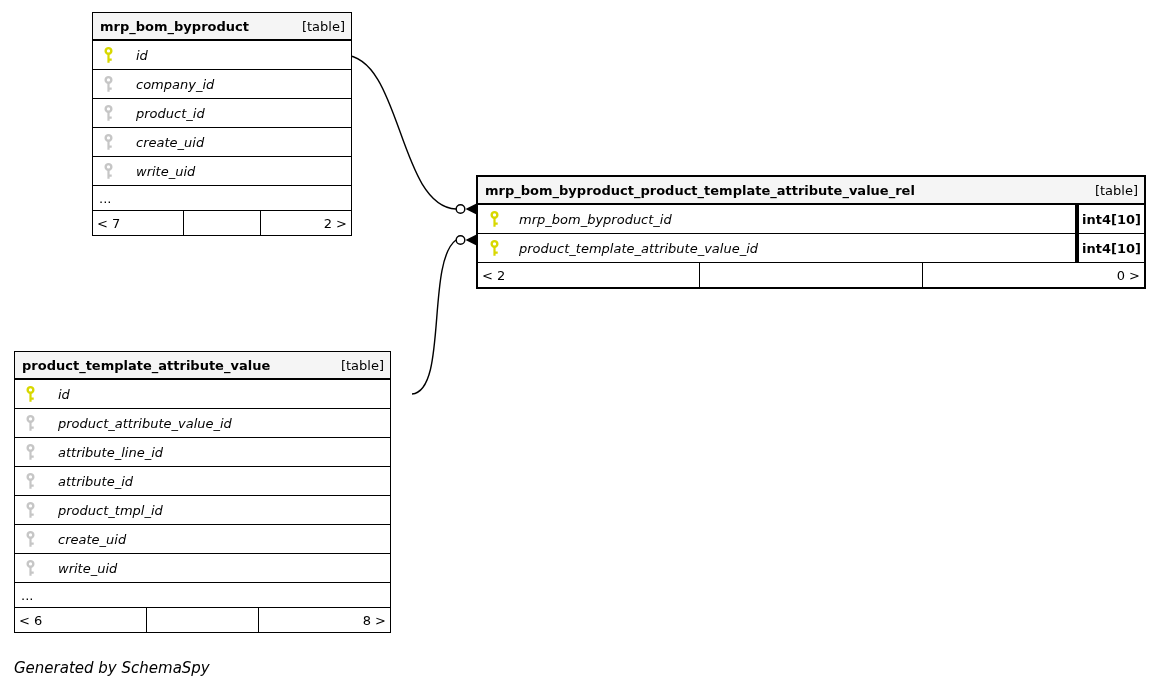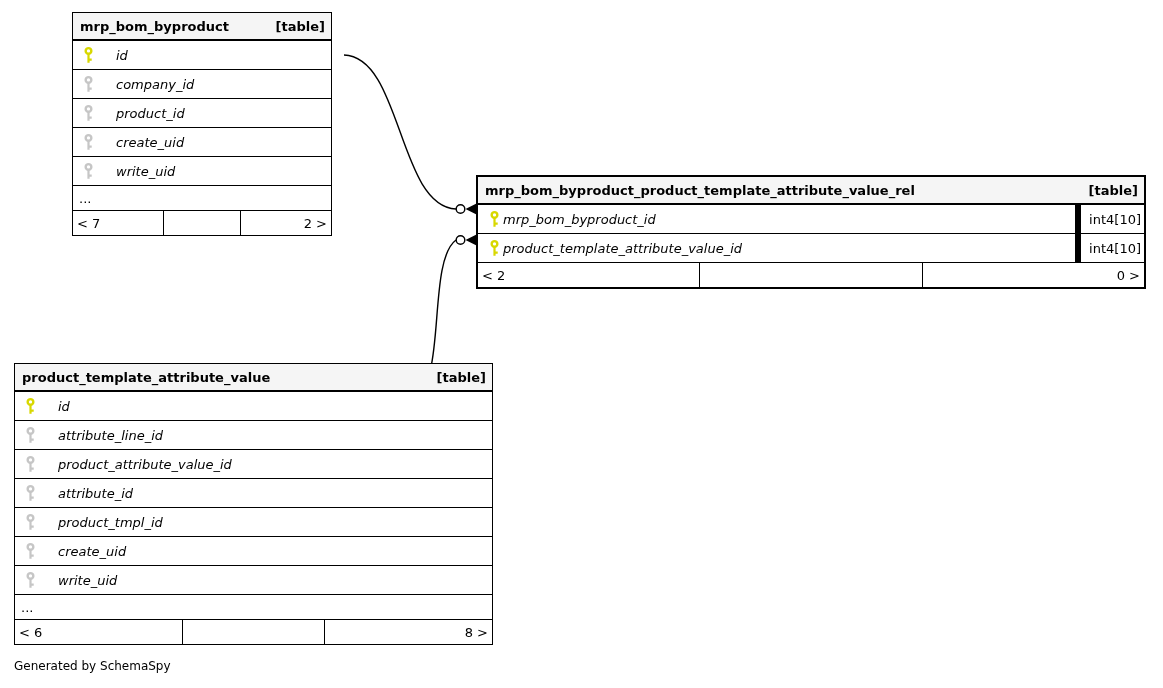--- a/index.html
+++ b/index.html
@@ -15,79 +15,79 @@
     box-sizing:border-box; font-size:13px;
   }
   .dbtable.focus { border-width:2px; }
 
   .thead {
     background:#f5f5f5; border-bottom:2px solid #000; box-sizing:border-box;
     display:flex; justify-content:space-between; align-items:center;
     height:28px; padding:0 6px 0 7px;
   }
   .tname { font-weight:bold; white-space:nowrap; }
-  .ttag  { font-weight:bold; white-space:nowrap; margin-left:24px; }
+  .ttag  { font-weight:normal; white-space:nowrap; margin-left:24px; }
 
   .trow {
     display:flex; align-items:center; height:29px; box-sizing:border-box;
     border-bottom:1px solid #000; padding-left:10px;
   }
   .dbtable.focus .trow { padding-left:11px; }
   .dbtable > div:last-child { border-bottom:none; }
 
   .key-icon { width:12px; height:20px; display:flex; align-items:center; flex:0 0 12px; }
   .key-icon svg { display:block; }
   .key-icon.pk { color:#d8d800; }
   .key-icon.fk { color:#c6c6c6; }
   .cname { margin-left:21px; white-space:nowrap;font-style:italic; }
-  .dbtable.focus .cname { margin-left:2px; flex:1; }
+  .dbtable.focus .cname { margin-left:18px; flex:1; }
 
   .ctype {
     align-self:stretch; width:69px; flex:0 0 69px; box-sizing:border-box;
-    border-left:6px solid #000000; display:flex; align-items:center;
-    justify-content:flex-end; padding:0 3px; white-space:nowrap;
+    border-left:4px solid #000000; display:flex; align-items:center;
+    justify-content:flex-end; padding:0 3px; white-space:nowrap;font-weight:bold;
   }
 
   .tdots {
     height:25px; box-sizing:border-box; border-bottom:1px solid #000;
     display:flex; align-items:center; padding-left:6px;
   }
 
   .tfoot { height:24px; box-sizing:border-box; display:flex; }
   .tfoot span {
     display:flex; align-items:center; padding:0 4px; box-sizing:border-box;
     border-left:1px solid #000; white-space:nowrap;
   }
   .tfoot span:first-child { border-left:none; }
   .fcell-l { flex:1.2; justify-content:flex-start; }
   .fcell-m { flex:1; }
   .fcell-r { flex:1.2; justify-content:flex-end; }
   .dbtable.focus .fcell-l, .dbtable.focus .fcell-m, .dbtable.focus .fcell-r { flex:1; }
 
-  .caption { position:absolute; left:14px; top:659px; font-size:12px; }
+  .caption { position:absolute; left:14px; top:659px; font-size:15px;font-style:italic; }
 </style>
 </head>
 <body>
 
 <div class="canvas">
 
   <svg class="rel-lines" viewBox="0 0 1163 688">
     <g>
       <path d="M344,55 C402,57 398,206 456,209" fill="none" stroke="#000" stroke-width="1.4"></path>
       <circle cx="460.5" cy="209" r="4.3" fill="#fff" stroke="#000" stroke-width="1.4"></circle>
       <polygon points="465.5,209 476,203.8 476,214.2" fill="#000"></polygon>
     </g>
     <g>
       <path d="M412,394 C448,391 426,262 456,240" fill="none" stroke="#000" stroke-width="1.4"></path>
       <circle cx="460.5" cy="240" r="4.3" fill="#fff" stroke="#000" stroke-width="1.4"></circle>
       <polygon points="465.5,240 476,234.8 476,245.2" fill="#000"></polygon>
     </g>
   </svg>
 
-  <div class="dbtable" style="left:72px; top:12px; width:260px;">
+  <div class="dbtable" style="left:92px; top:12px; width:260px;">
     <div class="thead">
       <span class="tname">mrp_bom_byproduct</span>
       <span class="ttag">[table]</span>
     </div>
     <div class="trow">
       <span class="key-icon pk">
           <svg viewBox="0 0 12 20" width="11" height="19">
             <circle cx="6" cy="5" r="3.1" fill="none" stroke="currentColor" stroke-width="2.6"></circle>
             <path d="M6 8 L6 18 M6 14.5 L9.5 14.5" stroke="currentColor" stroke-width="2.4" fill="none"></path>
           </svg>
@@ -163,51 +163,51 @@
       <span class="cname">product_template_attribute_value_id</span>
       <span class="ctype">int4[10]</span>
     </div>
     <div class="tfoot">
       <span class="fcell-l">&lt; 2</span>
       <span class="fcell-m"></span>
       <span class="fcell-r">0 &gt;</span>
     </div>
   </div>
 
-  <div class="dbtable" style="left:14px; top:363px; width:479px;">
+  <div class="dbtable" style="left:14px; top:351px; width:377px;">
     <div class="thead">
       <span class="tname">product_template_attribute_value</span>
       <span class="ttag">[table]</span>
     </div>
     <div class="trow">
       <span class="key-icon pk">
           <svg viewBox="0 0 12 20" width="11" height="19">
             <circle cx="6" cy="5" r="3.1" fill="none" stroke="currentColor" stroke-width="2.6"></circle>
             <path d="M6 8 L6 18 M6 14.5 L9.5 14.5" stroke="currentColor" stroke-width="2.4" fill="none"></path>
           </svg>
         </span>
       <span class="cname">id</span>
     </div>
     <div class="trow">
       <span class="key-icon fk">
           <svg viewBox="0 0 12 20" width="11" height="19">
             <circle cx="6" cy="5" r="3.1" fill="none" stroke="currentColor" stroke-width="2.6"></circle>
             <path d="M6 8 L6 18 M6 14.5 L9.5 14.5" stroke="currentColor" stroke-width="2.4" fill="none"></path>
           </svg>
         </span>
+      <span class="cname">product_attribute_value_id</span>
+    </div>
+    <div class="trow">
+      <span class="key-icon fk">
+          <svg viewBox="0 0 12 20" width="11" height="19">
+            <circle cx="6" cy="5" r="3.1" fill="none" stroke="currentColor" stroke-width="2.6"></circle>
+            <path d="M6 8 L6 18 M6 14.5 L9.5 14.5" stroke="currentColor" stroke-width="2.4" fill="none"></path>
+          </svg>
+        </span>
       <span class="cname">attribute_line_id</span>
-    </div>
-    <div class="trow">
-      <span class="key-icon fk">
-          <svg viewBox="0 0 12 20" width="11" height="19">
-            <circle cx="6" cy="5" r="3.1" fill="none" stroke="currentColor" stroke-width="2.6"></circle>
-            <path d="M6 8 L6 18 M6 14.5 L9.5 14.5" stroke="currentColor" stroke-width="2.4" fill="none"></path>
-          </svg>
-        </span>
-      <span class="cname">product_attribute_value_id</span>
     </div>
     <div class="trow">
       <span class="key-icon fk">
           <svg viewBox="0 0 12 20" width="11" height="19">
             <circle cx="6" cy="5" r="3.1" fill="none" stroke="currentColor" stroke-width="2.6"></circle>
             <path d="M6 8 L6 18 M6 14.5 L9.5 14.5" stroke="currentColor" stroke-width="2.4" fill="none"></path>
           </svg>
         </span>
       <span class="cname">attribute_id</span>
     </div>

